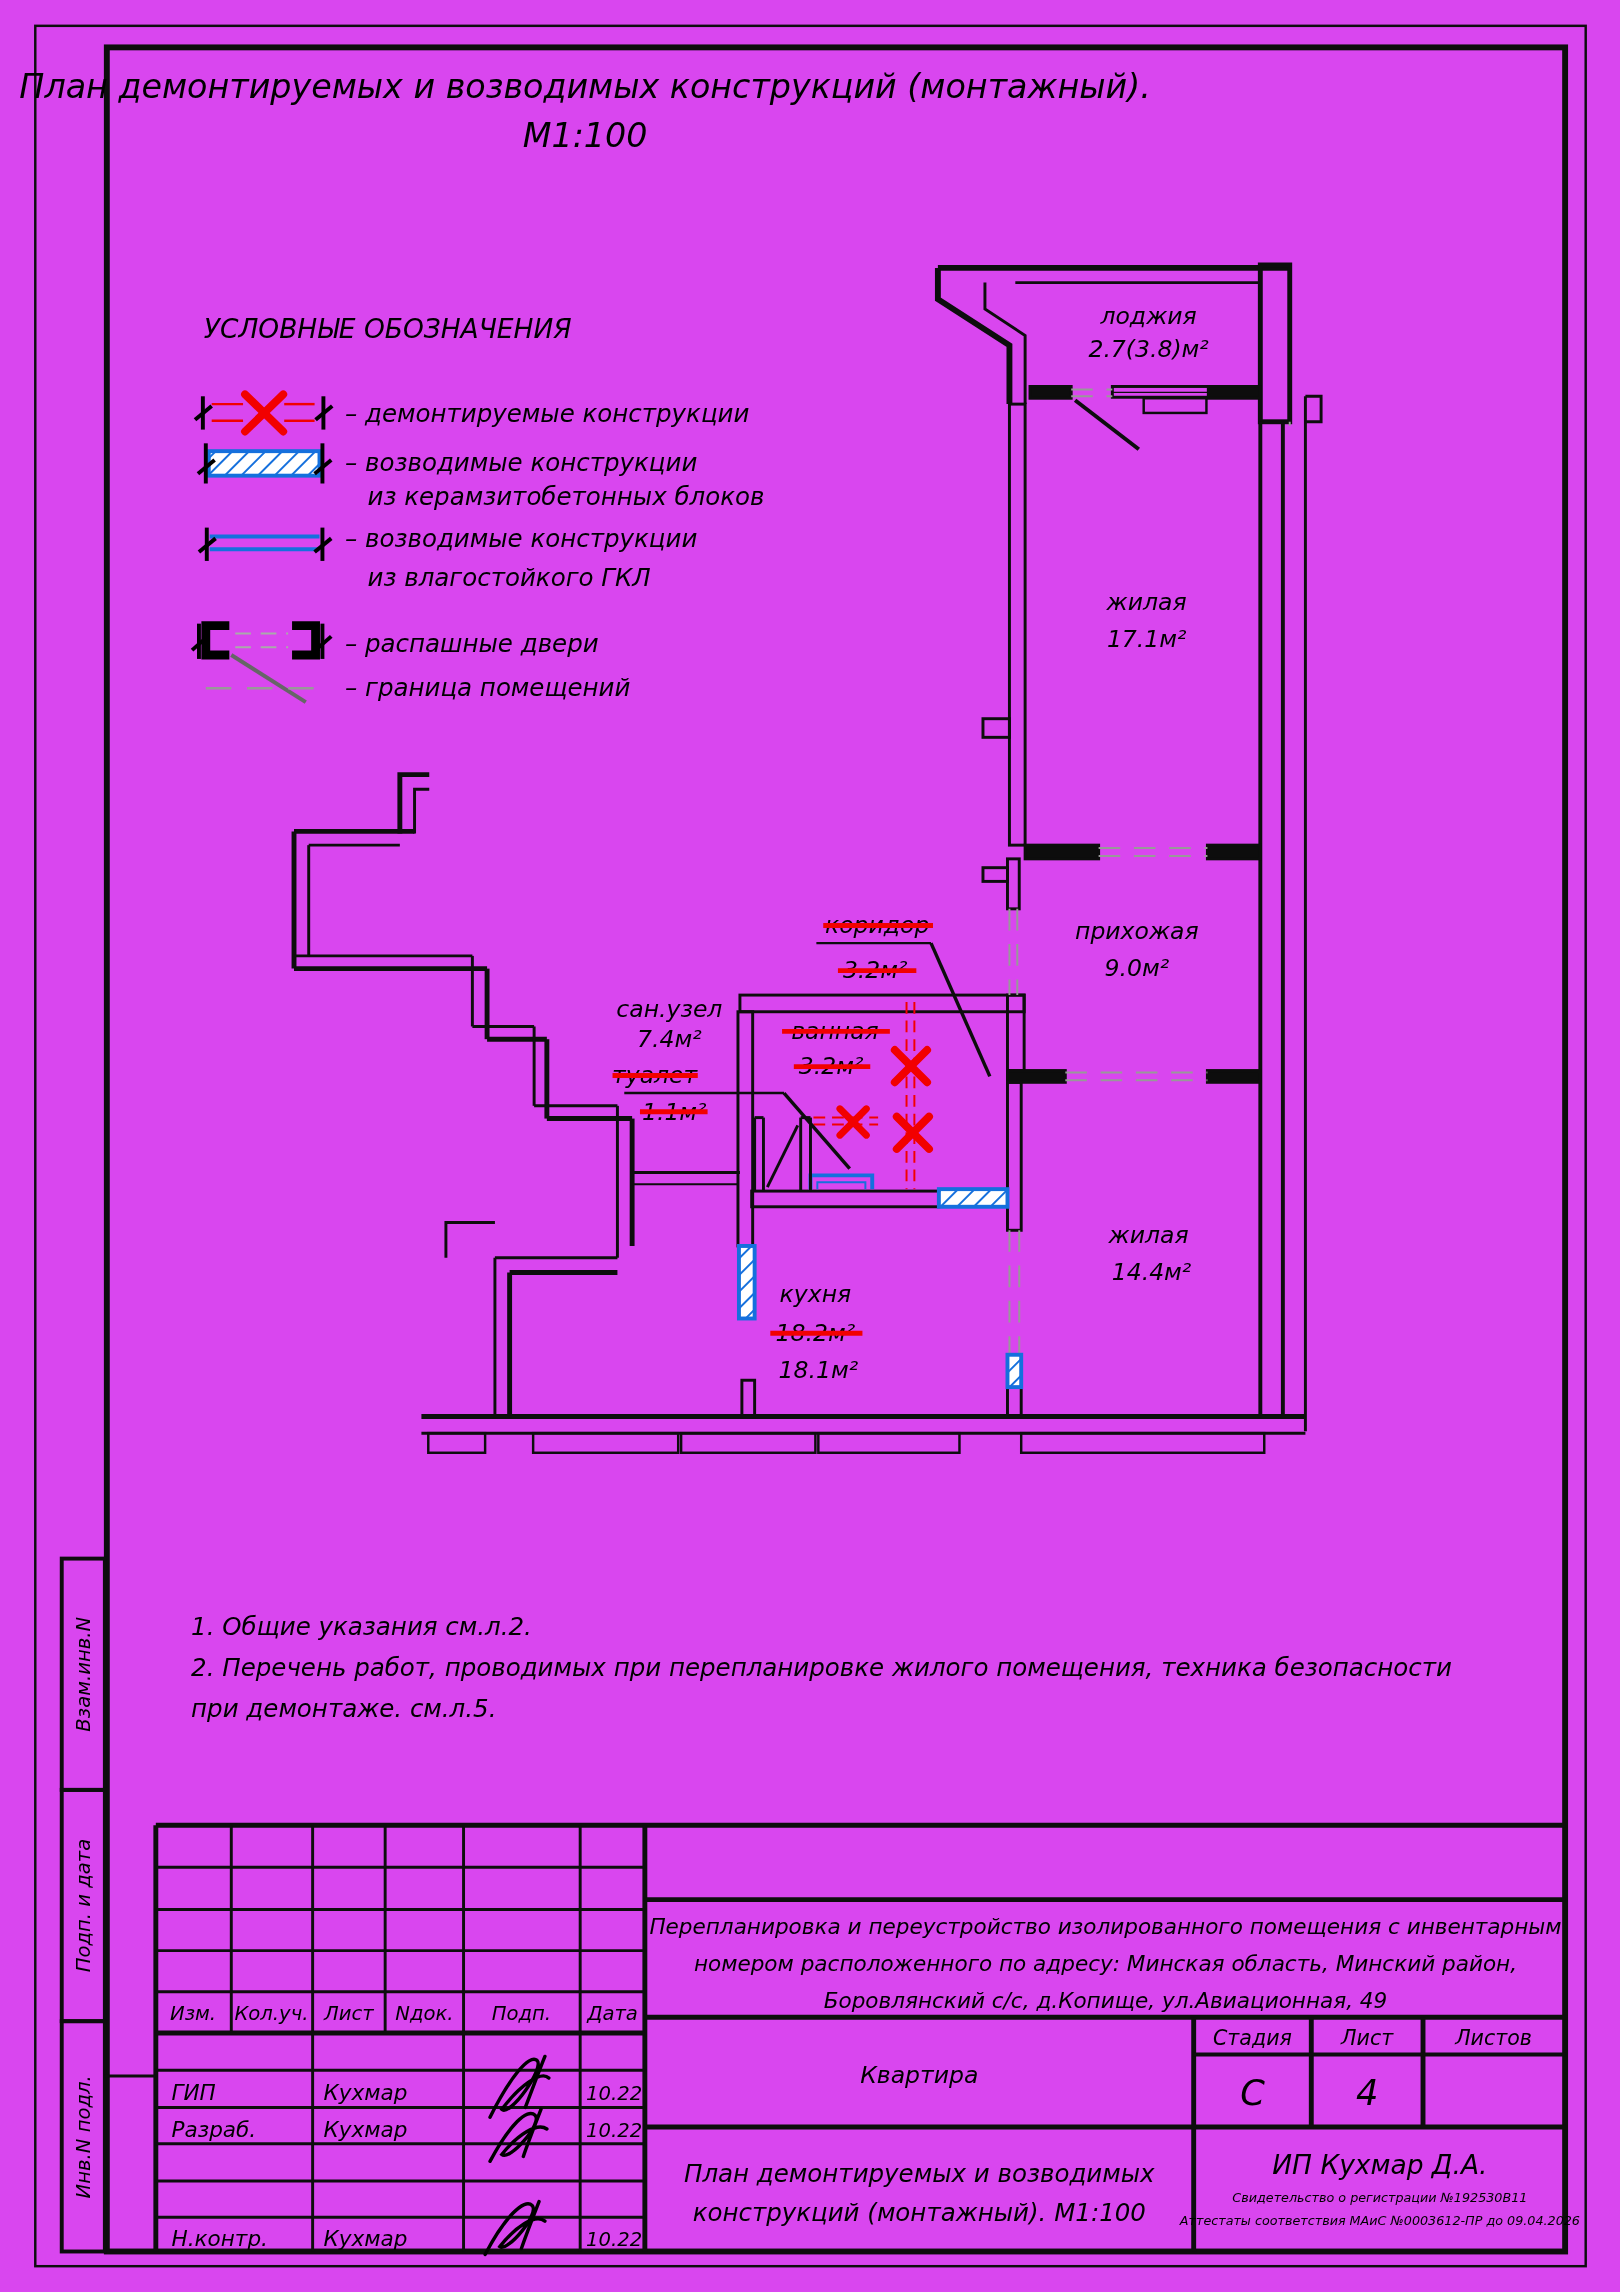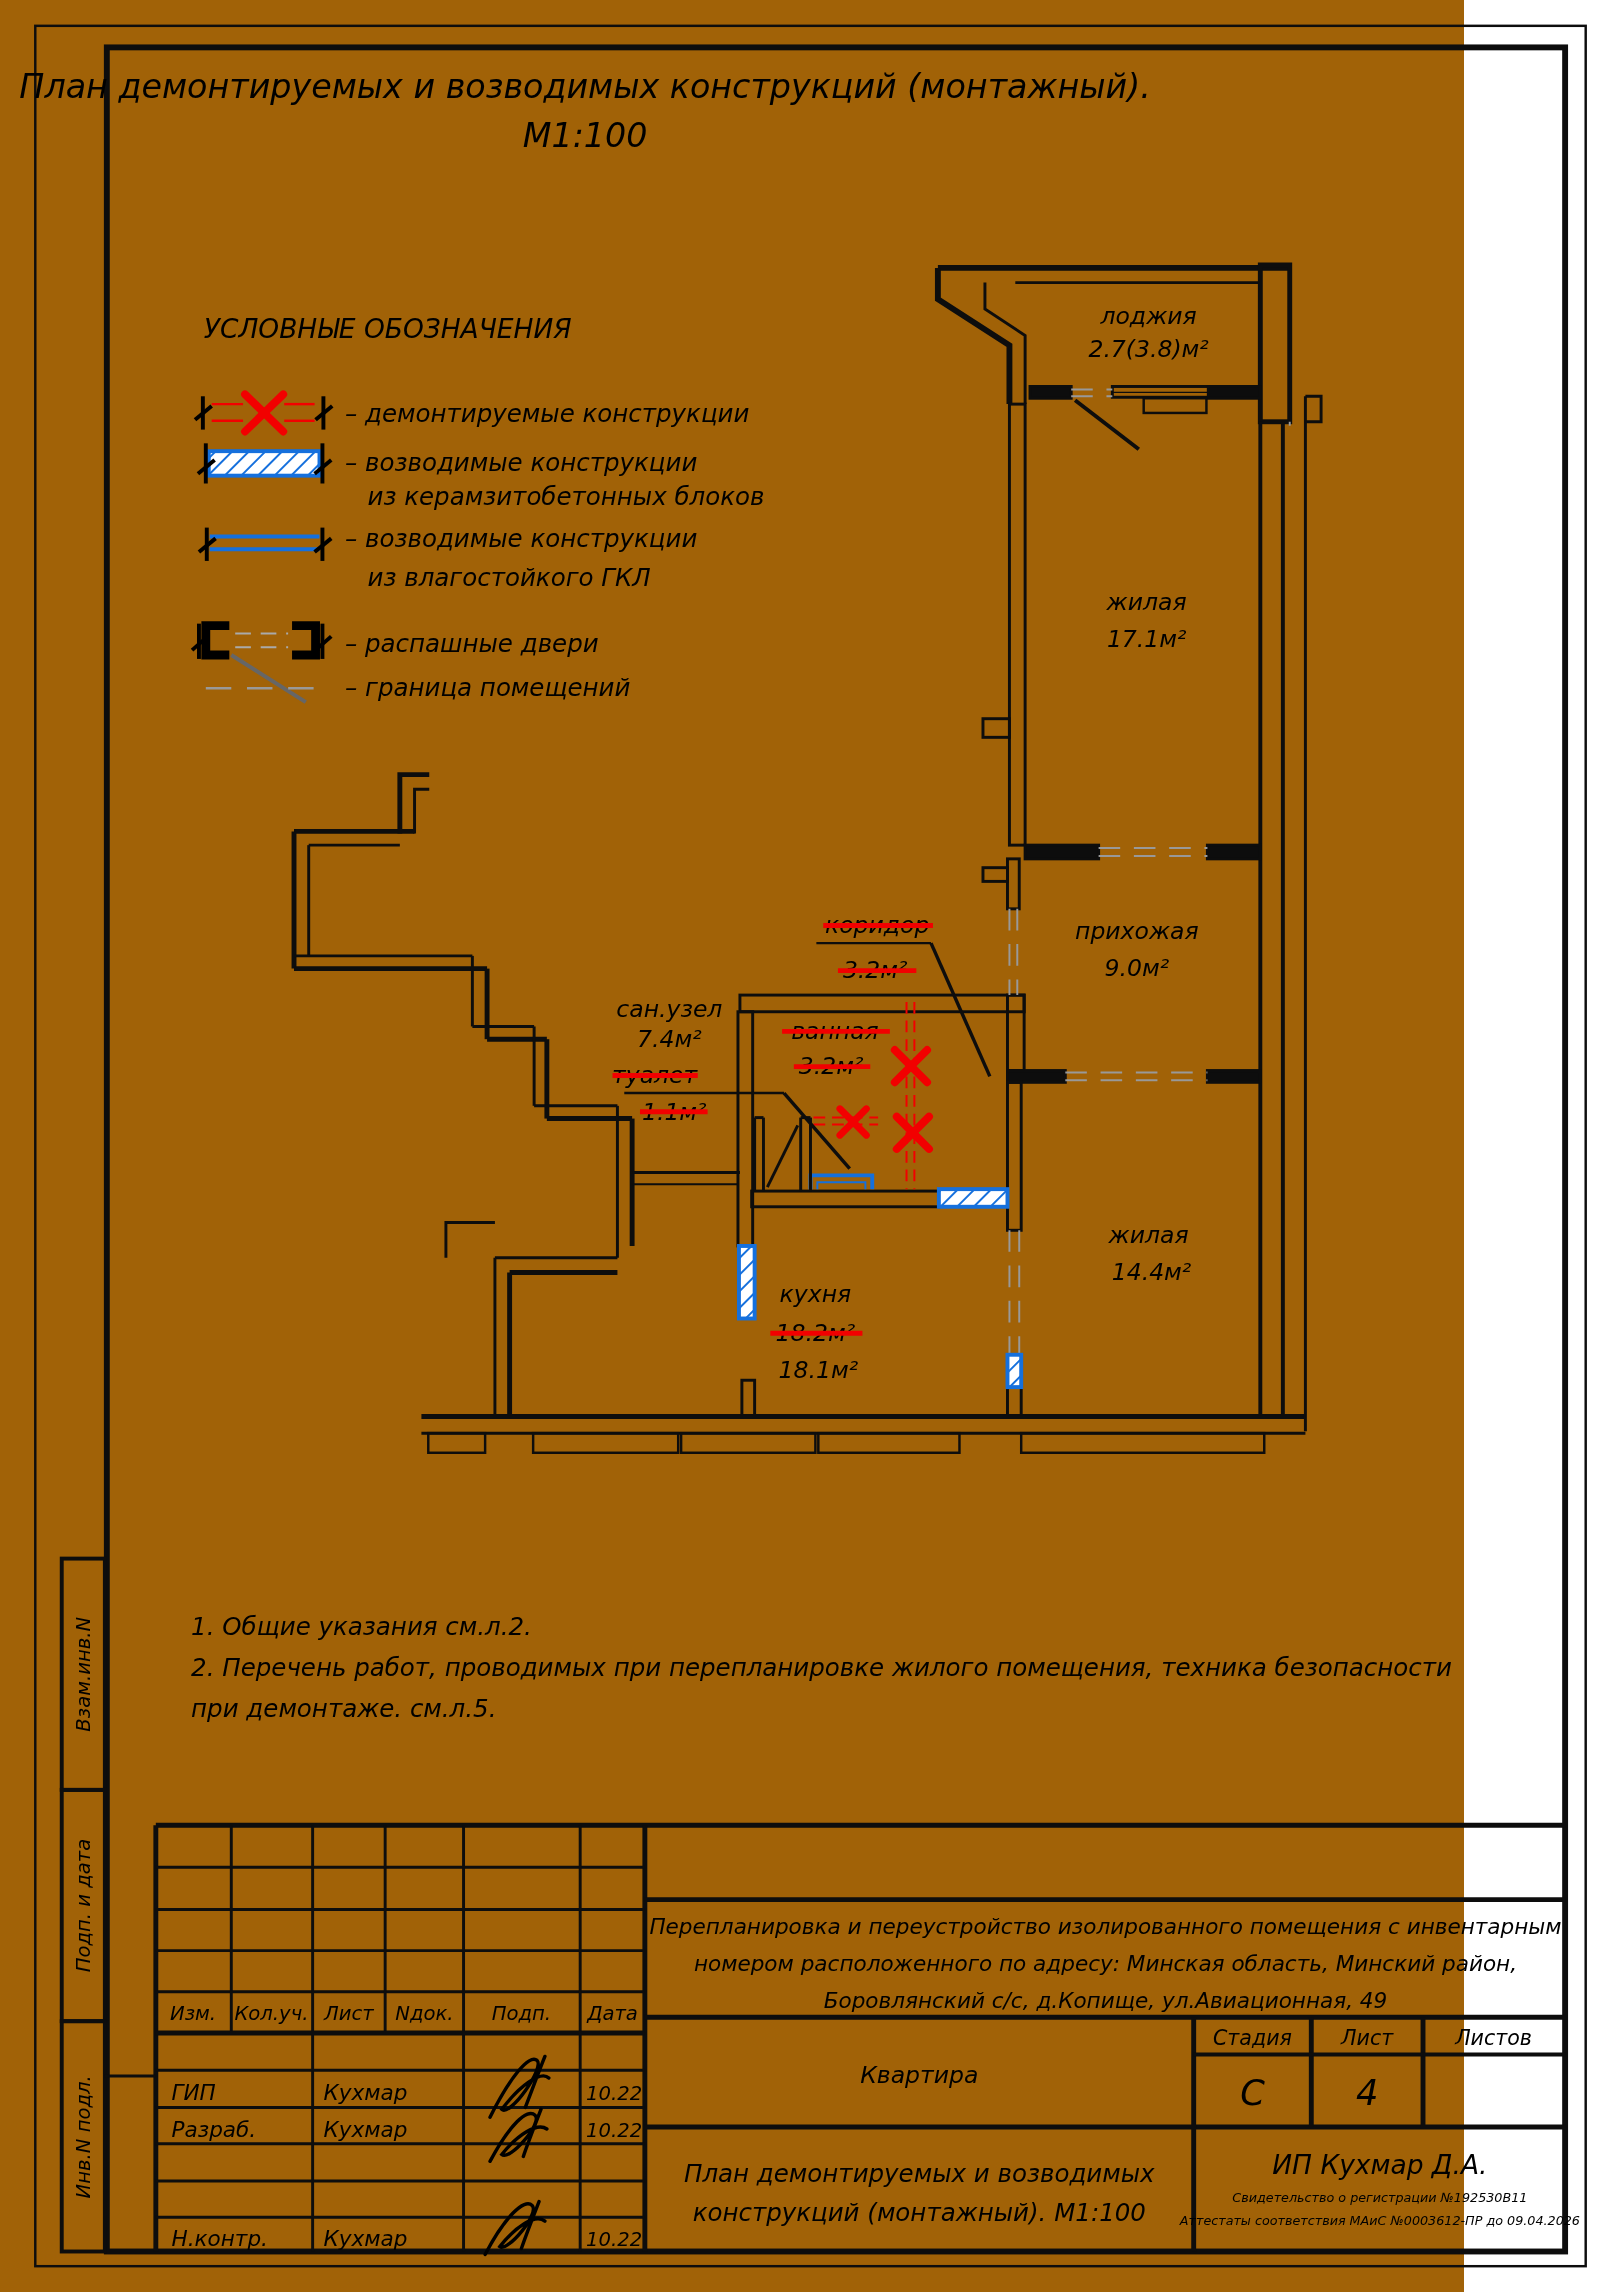--- a/index.html
+++ b/index.html
@@ -1,16 +1,16 @@
 <!DOCTYPE html>
 <html><head>
 <meta charset="utf-8">
 <style>
   html,body{margin:0;padding:0;background:#ffffff;}
-  .page{position:relative;width:1464px;height:2293px;background:#a16207;}
+  .page{position:relative;width:1620px;height:2293px;background:#d946ef;}
   svg{display:block;}
   .t{font-family:"DejaVu Sans",sans-serif;font-style:italic;fill:#000;}
 </style>
 </head>
 <body>
 
 <div class="page">
 <svg width="1620" height="2293" viewBox="0 0 1653 2339">
 <defs>
   <pattern id="hatch" width="12" height="12" patternUnits="userSpaceOnUse" patternTransform="rotate(45)">

